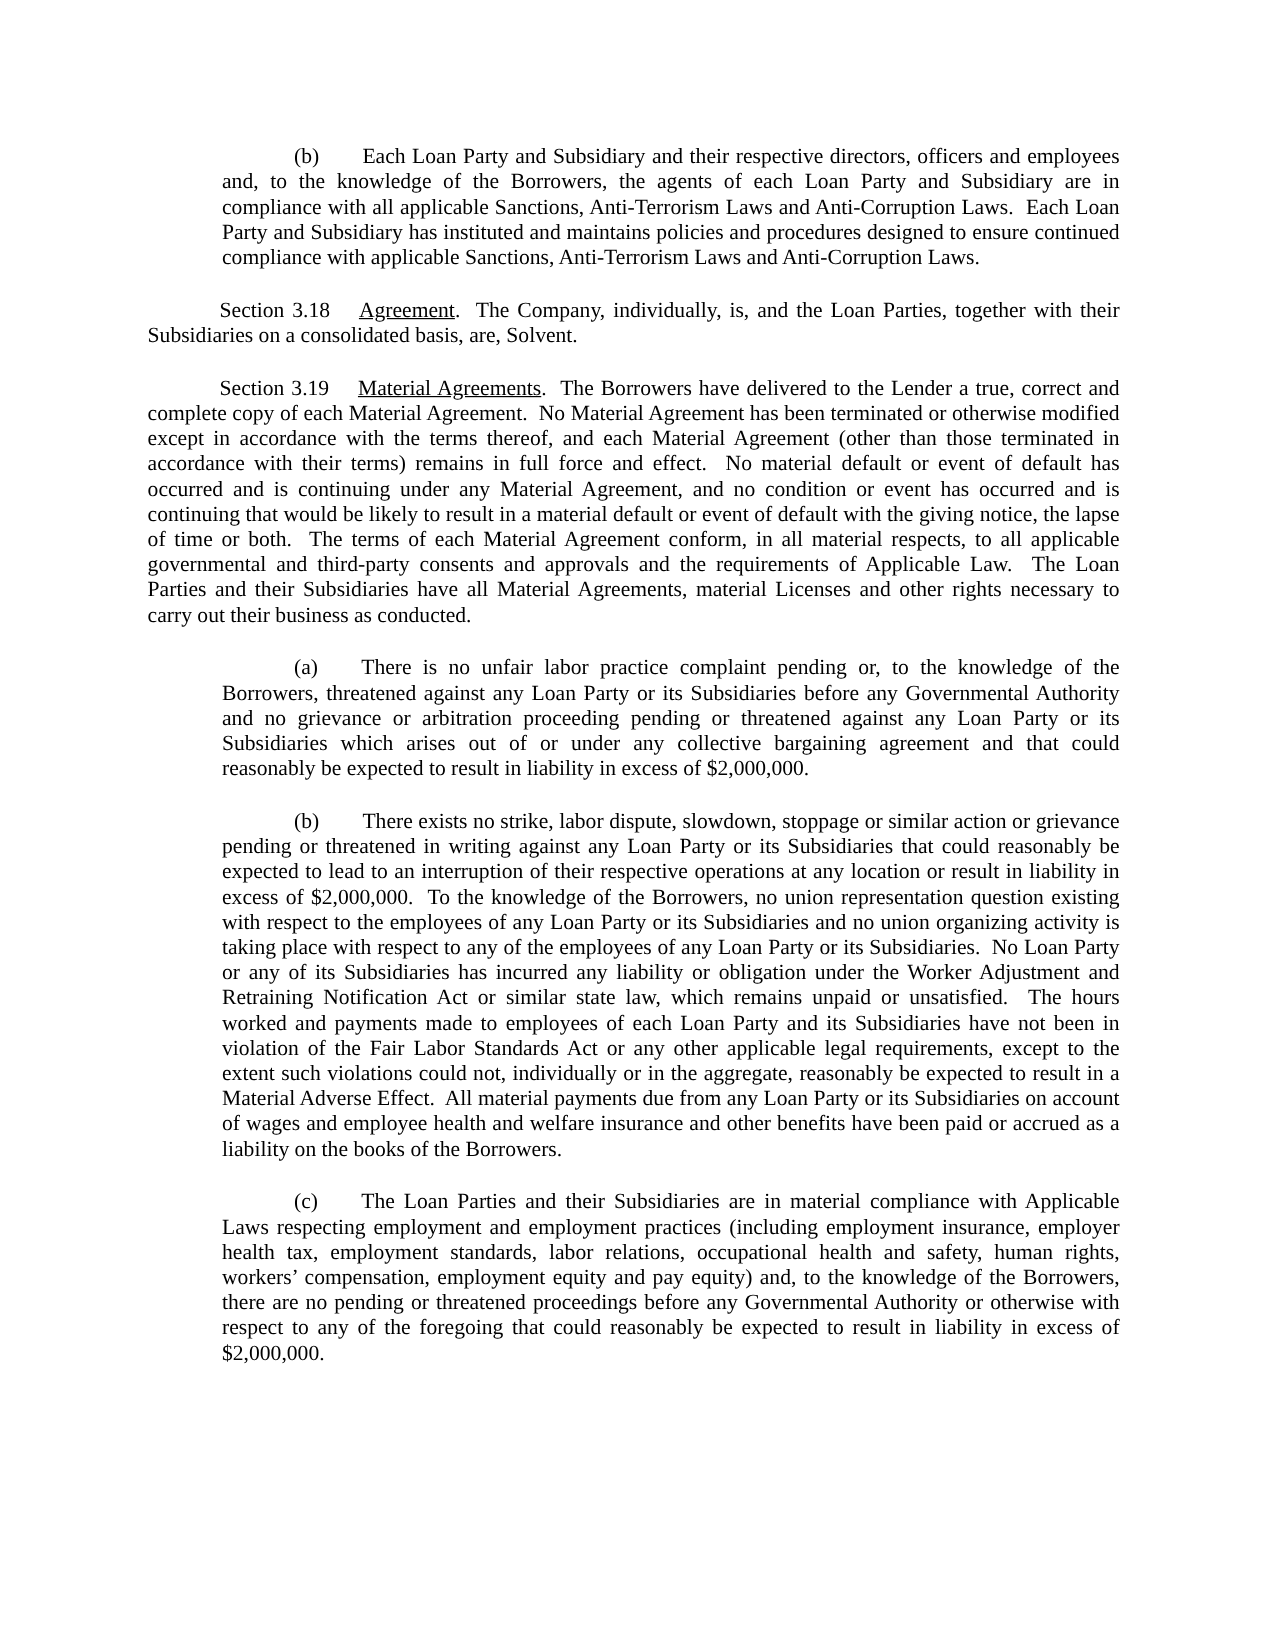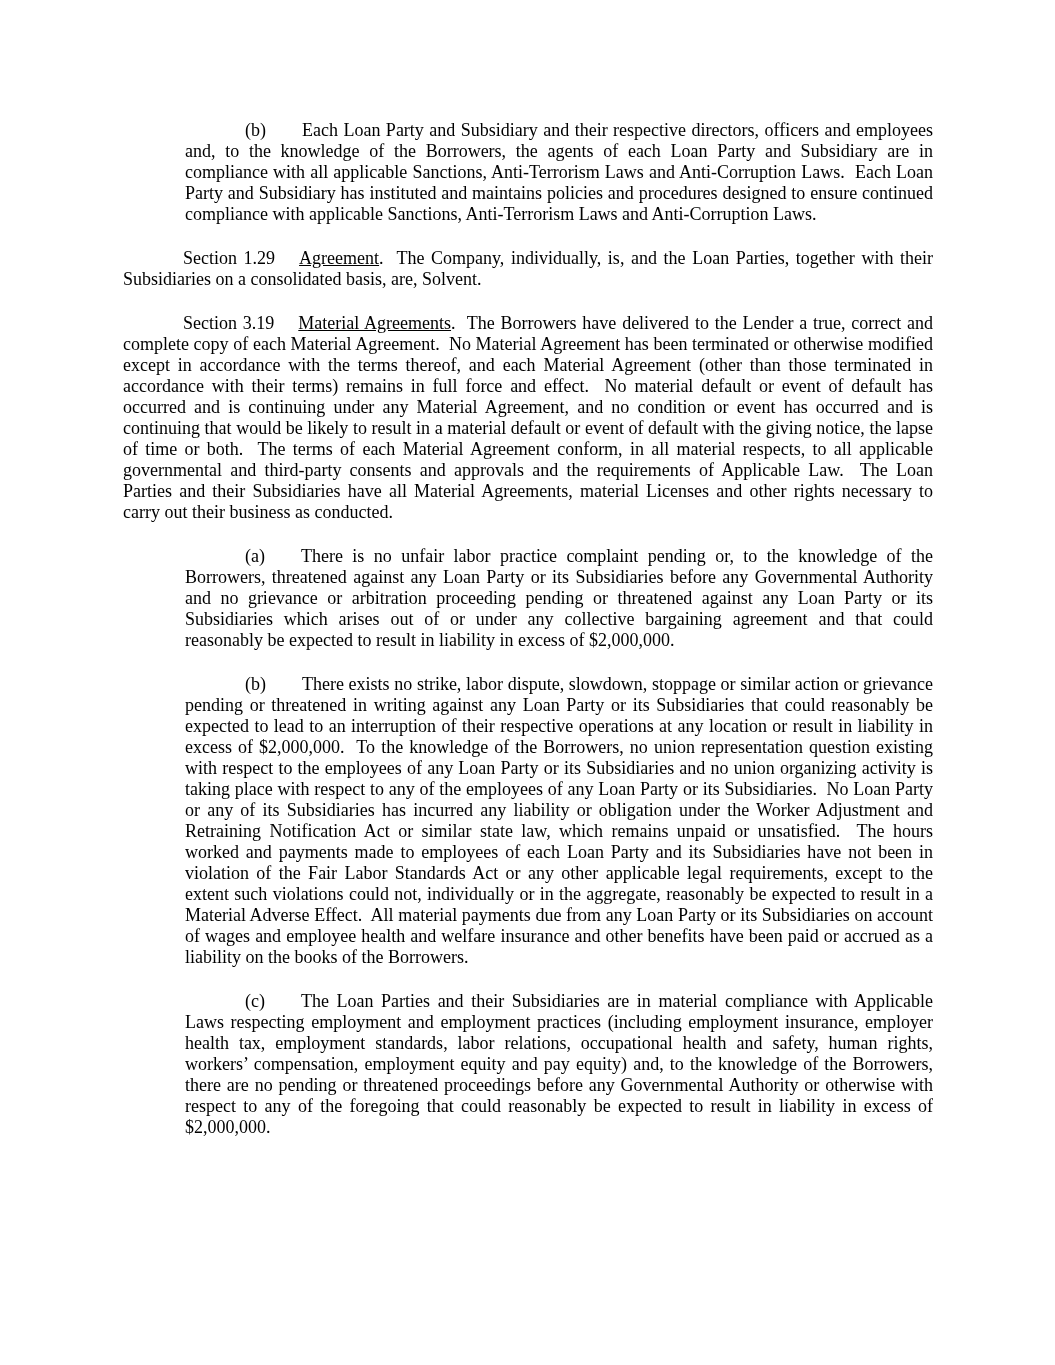--- a/index.html
+++ b/index.html
@@ -66,21 +66,21 @@
   }
 </style>
 </head>
 <body>
 
 <div class="page">
 
   <main class="content">
 
   <p class="para sub"><span>(b)</span><span class="tab tsub"></span><span>Each Loan Party and Subsidiary and their respective directors, officers and employees and, to the knowledge of the Borrowers, the agents of each Loan Party and Subsidiary are in compliance with all applicable Sanctions, Anti-Terrorism Laws and Anti-Corruption Laws.&nbsp; Each Loan Party and Subsidiary has instituted and maintains policies and procedures designed to ensure continued compliance with applicable Sanctions, Anti-Terrorism Laws and Anti-Corruption Laws.</span></p>
-      <p class="para section"><span>Section 1.29</span><span class="tab tsec"></span><span class="heading">Agreement</span>.&nbsp; <span>The Company, individually, is, and the Loan Parties, together with their Subsidiaries on a consolidated basis, are, Solvent.</span></p>
+      <p class="para section"><span>Section 3.18</span><span class="tab tsec"></span><span class="heading">Agreement</span>.&nbsp; <span>The Company, individually, is, and the Loan Parties, together with their Subsidiaries on a consolidated basis, are, Solvent.</span></p>
       <p class="para section"><span>Section 3.19</span><span class="tab tsec"></span><span class="heading">Material Agreements</span>.&nbsp; <span>The Borrowers have delivered to the Lender a true, correct and complete copy of each Material Agreement.&nbsp; No Material Agreement has been terminated or otherwise modified except in accordance with the terms thereof, and each Material Agreement (other than those terminated in accordance with their terms) remains in full force and effect.&nbsp; No material default or event of default has occurred and is continuing under any Material Agreement, and no condition or event has occurred and is continuing that would be likely to result in a material default or event of default with the giving notice, the lapse of time or both.&nbsp; The terms of each Material Agreement conform, in all material respects, to all applicable governmental and third-party consents and approvals and the requirements of Applicable Law.&nbsp; The Loan Parties and their Subsidiaries have all Material Agreements, material Licenses and other rights necessary to carry out their business as conducted.</span></p>
       <p class="para sub"><span>(a)</span><span class="tab tsub"></span><span>There is no unfair labor practice complaint pending or, to the knowledge of the Borrowers, threatened against any Loan Party or its Subsidiaries before any Governmental Authority and no grievance or arbitration proceeding pending or threatened against any Loan Party or its Subsidiaries which arises out of or under any collective bargaining agreement and that could reasonably be expected to result in liability in excess of $2,000,000.</span></p>
       <p class="para sub"><span>(b)</span><span class="tab tsub"></span><span>There exists no strike, labor dispute, slowdown, stoppage or similar action or grievance pending or threatened in writing against any Loan Party or its Subsidiaries that could reasonably be expected to lead to an interruption of their respective operations at any location or result in liability in excess of $2,000,000.&nbsp; To the knowledge of the Borrowers, no union representation question existing with respect to the employees of any Loan Party or its Subsidiaries and no union organizing activity is taking place with respect to any of the employees of any Loan Party or its Subsidiaries.&nbsp; No Loan Party or any of its Subsidiaries has incurred any liability or obligation under the Worker Adjustment and Retraining Notification Act or similar state law, which remains unpaid or unsatisfied.&nbsp; The hours worked and payments made to employees of each Loan Party and its Subsidiaries have not been in violation of the Fair Labor Standards Act or any other applicable legal requirements, except to the extent such violations could not, individually or in the aggregate, reasonably be expected to result in a Material Adverse Effect.&nbsp; All material payments due from any Loan Party or its Subsidiaries on account of wages and employee health and welfare insurance and other benefits have been paid or accrued as a liability on the books of the Borrowers.</span></p>
       <p class="para sub"><span>(c)</span><span class="tab tsub"></span><span>The Loan Parties and their Subsidiaries are in material compliance with Applicable Laws respecting employment and employment practices (including employment insurance, employer health tax, employment standards, labor relations, occupational health and safety, human rights, workers’ compensation, employment equity and pay equity) and, to the knowledge of the Borrowers, there are no pending or threatened proceedings before any Governmental Authority or otherwise with respect to any of the foregoing that could reasonably be expected to result in liability in excess of $2,000,000.</span></p>
     </main>
 
   <div class="page-number">-40-</div>
 
   <div class="change-bar"></div>
 

